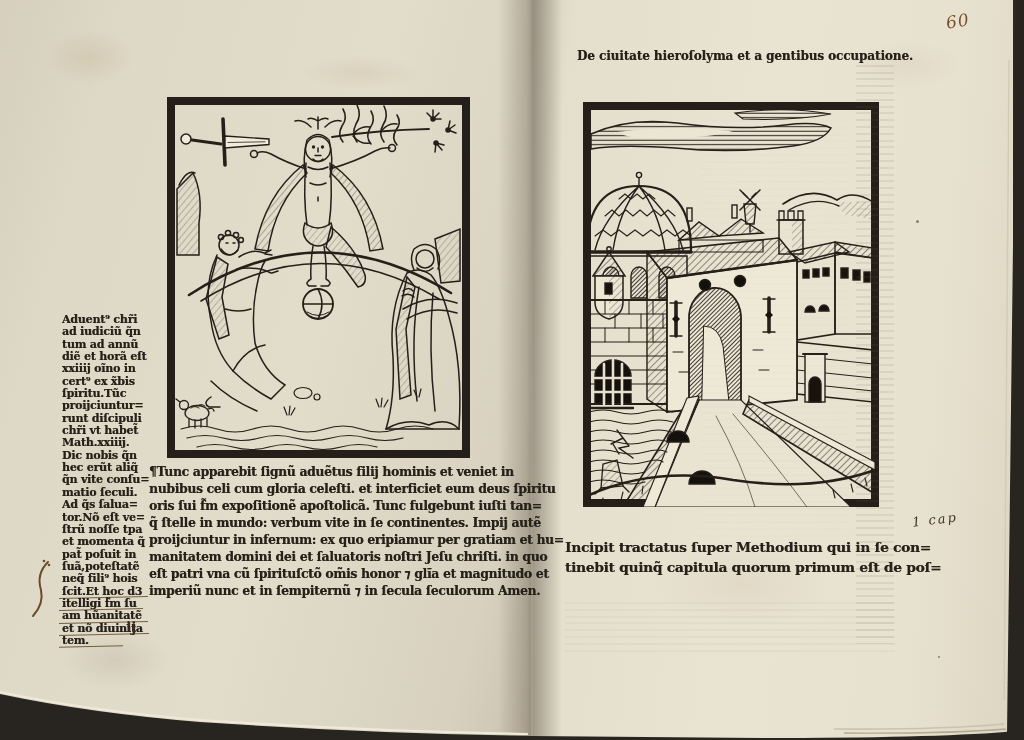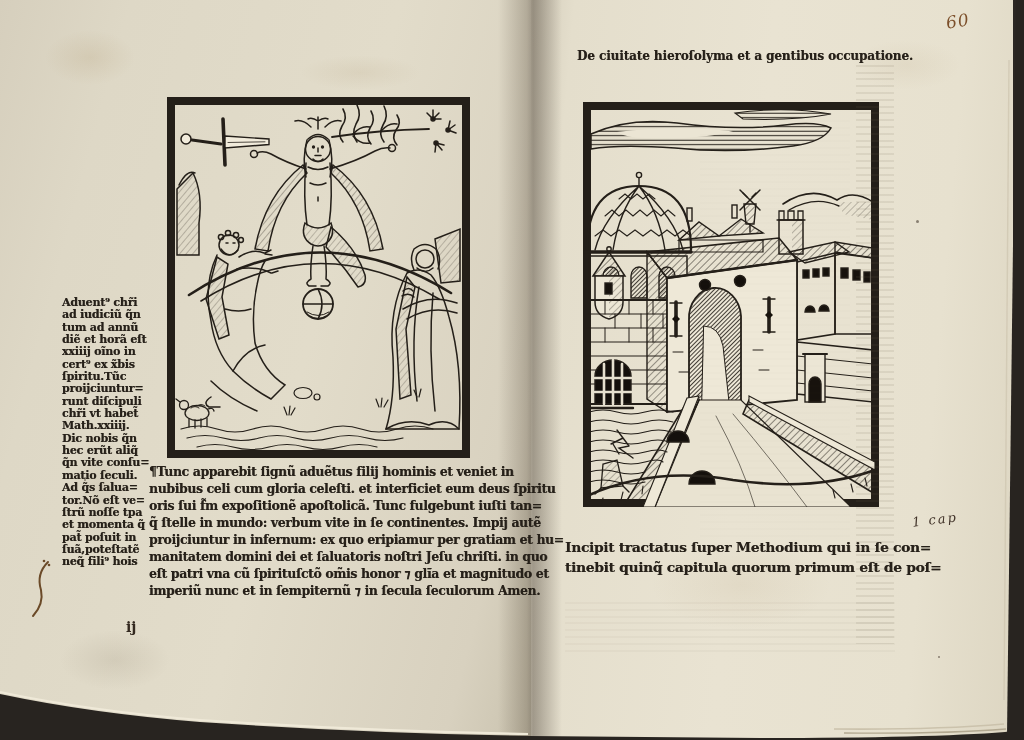--- a/index.html
+++ b/index.html
@@ -11,21 +11,21 @@
   .page-right{left:531px;width:482px;
     background:linear-gradient(95deg,#d3ccba 0%,#e4decc 8%,#e9e3d2 45%,#e7e1cf 80%,#ddd6c2 100%);}
   .gutter{position:absolute;left:498px;top:0;width:64px;height:740px;
     background:linear-gradient(90deg,rgba(60,50,38,0) 0%,rgba(70,58,42,.28) 45%,rgba(50,40,30,.38) 55%,rgba(60,50,38,0) 100%);}
   .stain{position:absolute;border-radius:50%;pointer-events:none;}
   .blk{color:#262019;font-weight:700;letter-spacing:-0.2px;
        text-shadow:0.35px 0.25px 0.35px rgba(32,26,18,0.6);}
   .line{white-space:nowrap;}
   .header-left{position:absolute;left:196px;top:39px;font-size:17.5px;}
   .header-right{position:absolute;left:577px;top:49px;font-size:12px;letter-spacing:-0.1px;}
-  .marginal{position:absolute;left:62px;top:297px;width:95px;font-size:11px;line-height:12.35px;}
+  .marginal{position:absolute;left:62px;top:314px;width:95px;font-size:11px;line-height:12.35px;}
   .m-underlined .line{display:table;position:relative;}
   .m-underlined .line::after{content:"";position:absolute;left:-3px;right:-6px;bottom:0;
      border-bottom:1.7px solid rgba(92,62,30,.8);transform:rotate(-1.4deg);}
   .m-underlined .line:last-child::after{right:-34px;}
   .bodytext{position:absolute;left:149px;top:463px;width:347px;font-size:12.4px;line-height:17px;letter-spacing:-0.35px;}
   .righttext{position:absolute;left:565px;top:538px;width:360px;font-size:13.8px;line-height:19.5px;letter-spacing:-0.3px;}
   .hand{position:absolute;color:#7c4f2a;font-style:italic;font-weight:400;}
   .folio{left:946px;top:11px;font-size:17px;transform:rotate(-9deg);letter-spacing:1px;}
   .capnote{left:912px;top:512px;font-size:13px;color:#42342a;transform:rotate(-7deg);letter-spacing:2px;}
   .sig{position:absolute;left:126px;top:619px;font-size:14px;color:#33291f;font-weight:700;}
@@ -79,20 +79,27 @@
         <div class="line">q̃n vite conſu=</div>
         <div class="line">matio ſeculi.</div>
         <div class="line">Ad q̃s ſalua=</div>
         <div class="line">tor.Nõ eſt ve=</div>
         <div class="line">ſtrũ noſſe tpa</div>
         <div class="line">et momenta q̃</div>
         <div class="line">pat̃ poſuit in</div>
         <div class="line">ſuã,poteſtatẽ</div>
         <div class="line">neq̃ fili⁹ hois</div>
       </div>
+    <div class="m-underlined">
+        <div class="line">ſcit.Et hoc d3</div>
+        <div class="line">itelligi f̃m ſu</div>
+        <div class="line">am hũanitatẽ</div>
+        <div class="line">et nõ diuinita</div>
+        <div class="line">tem.</div>
+      </div>
   </div>
 
   <div class="bodytext blk">
       <div class="line">¶Tunc apparebit ſignũ aduẽtus filij hominis et veniet in</div>
       <div class="line">nubibus celi cum gloria celeſti. et interficiet eum deus ſpiritu</div>
       <div class="line">oris ſui f̃m expoſitionẽ apoſtolicã. Tunc fulgebunt iuſti tan=</div>
       <div class="line">q̃ ſtelle in mundo: verbum vite in ſe continentes. Impij autẽ</div>
       <div class="line">proijciuntur in infernum: ex quo eripiamur per gratiam et hu=</div>
       <div class="line">manitatem domini dei et ſaluatoris noſtri Jeſu chriſti. in quo</div>
       <div class="line">eſt patri vna cũ ſpirituſctõ om̃is honor ⁊ glĩa et magnitudo et</div>

